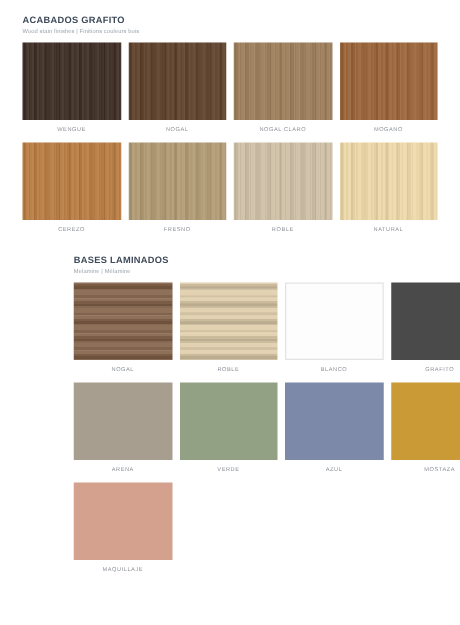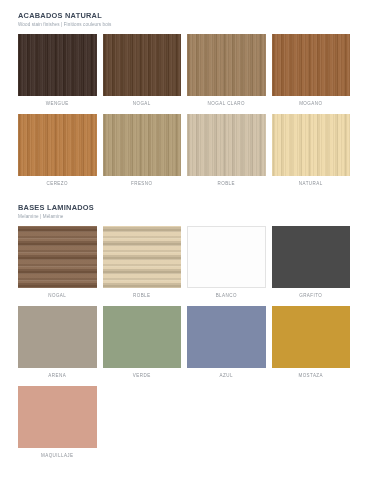--- a/index.html
+++ b/index.html
@@ -18,21 +18,21 @@
   .page {
     width: 368px;
     height: 500px;
     box-sizing: border-box;
     padding: 0;
     position: relative;
   }
 
   .section { padding: 0 18px; }
   .section-natural { padding-top: 12px; }
-  .section-laminados { padding-top: 10px; }
+  .section-laminados { padding-top: 10px; margin-left: 41px; }
 
   .section-title {
     font-size: 7.4px;
     font-weight: bold;
     letter-spacing: 0.25px;
     color: #3d4858;
     margin: 0 0 2px 0;
     line-height: 1.1;
   }
   .section-subtitle {
@@ -115,21 +115,21 @@
     pointer-events: none;
   }
   .grain-none::after { content: none; }
 </style>
 </head>
 <body>
 
 <div class="page">
   <div id="sections-root">
       <div class="section section-natural">
-        <div class="section-title">ACABADOS NATURAL</div>
+        <div class="section-title">ACABADOS GRAFITO</div>
         <div class="section-subtitle">Wood stain finishes | Finitions couleurs bois</div>
         <div class="swatch-row">
           <div class="swatch-cell">
             <div class="swatch-chip grain-v" style="background: rgb(59, 42, 34);"></div>
             <div class="swatch-label">WENGUE</div>
           </div>
           <div class="swatch-cell">
             <div class="swatch-chip grain-v" style="background: rgb(93, 64, 42);"></div>
             <div class="swatch-label">NOGAL</div>
           </div>

